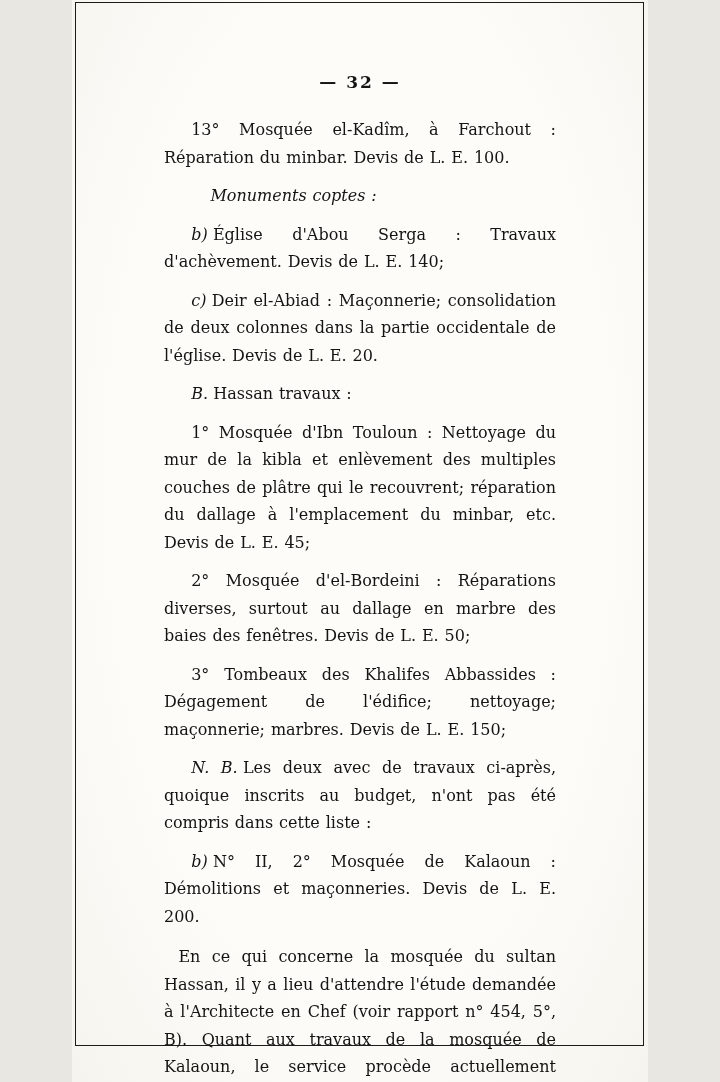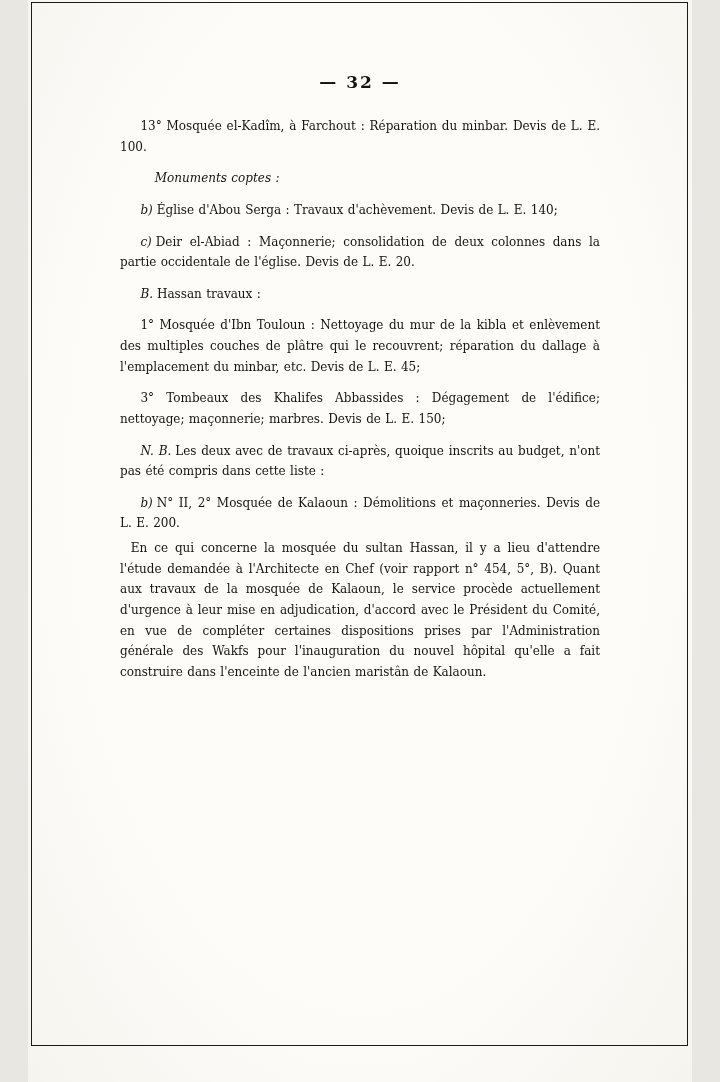--- a/index.html
+++ b/index.html
@@ -2,21 +2,21 @@
 <html><head>
   <meta charset="utf-8">
   <style>
     html, body {
       margin: 0;
       padding: 0;
       background: #e9e7e1;
     }
     .sheet {
       position: relative;
-      width: 664px;
+      width: 576px;
       height: 1082px;
       margin: 0 auto;
       background: #fcfbf7;
       background-image: radial-gradient(ellipse at 50% 45%, #fdfcf9 60%, #f6f4ee 100%);
       overflow: hidden;
       font-family: "DejaVu Serif", "Liberation Serif", serif;
       color: #151412;
     }
     .frame {
       position: absolute;
@@ -36,28 +36,28 @@
     .page-number {
       text-align: center;
       font-size: 17px;
       font-weight: bold;
       letter-spacing: 2px;
       margin-bottom: 24px;
     }
     p.para {
       margin: 0 0 11px 0;
       text-align: justify;
-      font-size: 12px;
+      font-size: 16px;
       line-height: 1.72;
       text-indent: 1.7em;
       word-spacing: 0.05em;
     }
     p.indent-more { text-indent: 2.9em; font-style: italic; }
     p.indent-small { text-indent: 0.9em; }
-    p.no-gap { margin-bottom: 4px; }
+    p.no-gap { margin-bottom: 13px; }
     .lead {
       font-style: italic;
       margin-right: 0.33em;
     }
     .lead:empty { display: none; }
   </style>
 </head>
 <body>
 
 <div class="sheet">
@@ -72,20 +72,21 @@
 
 
     <p class="para"><span class="lead">b)</span><span>Église d'Abou Serga : Travaux d'achèvement. Devis de L. E. 140;</span></p>
 
     <p class="para"><span class="lead">c)</span><span>Deir el-Abiad : Maçonnerie; consolidation de deux colonnes dans la partie occidentale de l'église. Devis de L. E. 20.</span></p>
 
     <p class="para"><span class="lead">B.</span><span>Hassan travaux :</span></p>
 
     <p class="para"><span>1° Mosquée d'Ibn Touloun : Nettoyage du mur de la kibla et enlèvement des multiples couches de plâtre qui le recouvrent; réparation du dallage à l'emplacement du minbar, etc. Devis de L. E. 45;</span></p>
 
+    <p class="para"><span>2° Mosquée d'el-Bordeini : Réparations diverses, surtout au dallage en marbre des baies des fenêtres. Devis de L. E. 50;</span></p>
 
     <p class="para"><span>3° Tombeaux des Khalifes Abbassides : Dégagement de l'édifice; nettoyage; maçonnerie; marbres. Devis de L. E. 150;</span></p>
 
     <p class="para"><span class="lead">N. B.</span><span>Les deux avec de travaux ci-après, quoique inscrits au budget, n'ont pas été compris dans cette liste :</span></p>
 
 
     <p class="para no-gap"><span class="lead">b)</span><span>N° II, 2° Mosquée de Kalaoun : Démolitions et maçonneries. Devis de L. E. 200.</span></p>
 
     <p class="para indent-small"><span>En ce qui concerne la mosquée du sultan Hassan, il y a lieu d'attendre l'étude demandée à l'Architecte en Chef (voir rapport n° 454, 5°, B). Quant aux travaux de la mosquée de Kalaoun, le service procède actuellement d'urgence à leur mise en adjudication, d'accord avec le Président du Comité, en vue de compléter certaines dispositions prises par l'Administration générale des Wakfs pour l'inauguration du nouvel hôpital qu'elle a fait construire dans l'enceinte de l'ancien maristân de Kalaoun.</span></p>
 

